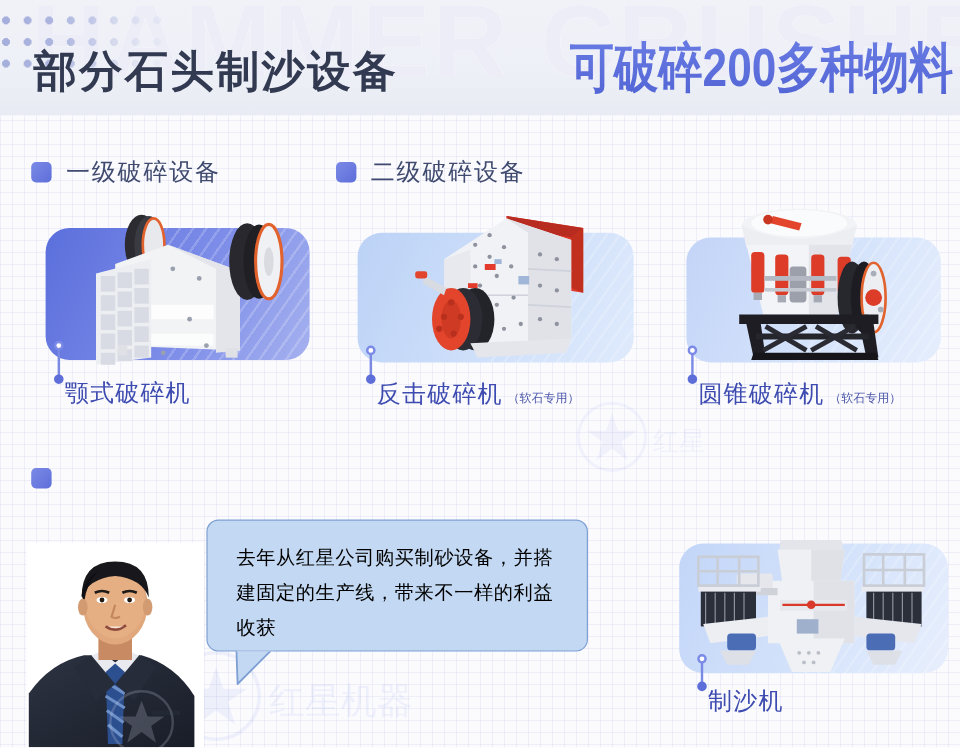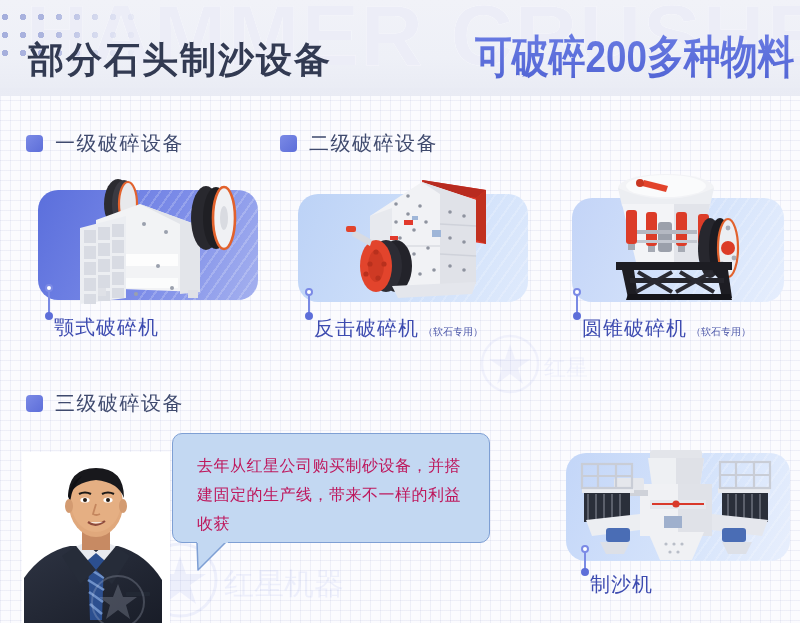--- a/index.html
+++ b/index.html
@@ -218,21 +218,21 @@
     border-radius: 10px;
     background: #c3d8f2;
     box-sizing: border-box;
   }
   #bubble-text {
     position: absolute;
     left: 24px; top: 17px;
     width: 278px;
     font-size: 16px;
     line-height: 29px;
-    color: #be185d;
+    color: #000000;
     letter-spacing: 0.5px;
   }
   #bubble-tail {
     position: absolute;
     left: 196px; top: 542px;
     width: 36px; height: 30px;
   }
 
   
   #bottom-watermark {
@@ -267,21 +267,20 @@
   <div class="section-label" id="label-stage2">
     <div class="section-chip"></div>
     <div class="section-text">二级破碎设备</div>
   </div>
   <div class="section-label" id="label-stage1">
     <div class="section-chip"></div>
     <div class="section-text">一级破碎设备</div>
   </div>
   <div class="section-label" id="label-stage3">
     <div class="section-chip"></div>
-    <div class="section-text">三级破碎设备</div>
   </div>
 
   <div class="card" id="card1">
     <div class="card-bg"></div>
   </div>
   <svg class="machine" style="left:40px; top:168px;" width="218" height="140" viewBox="0 0 218 140">
 
     <ellipse cx="78" cy="36" rx="14" ry="25" fill="#2b2b31"></ellipse>
     <ellipse cx="84" cy="36" rx="12" ry="24" fill="#3a3a42"></ellipse>
     <ellipse cx="88" cy="36" rx="9" ry="22" fill="#e8e9ec"></ellipse>

